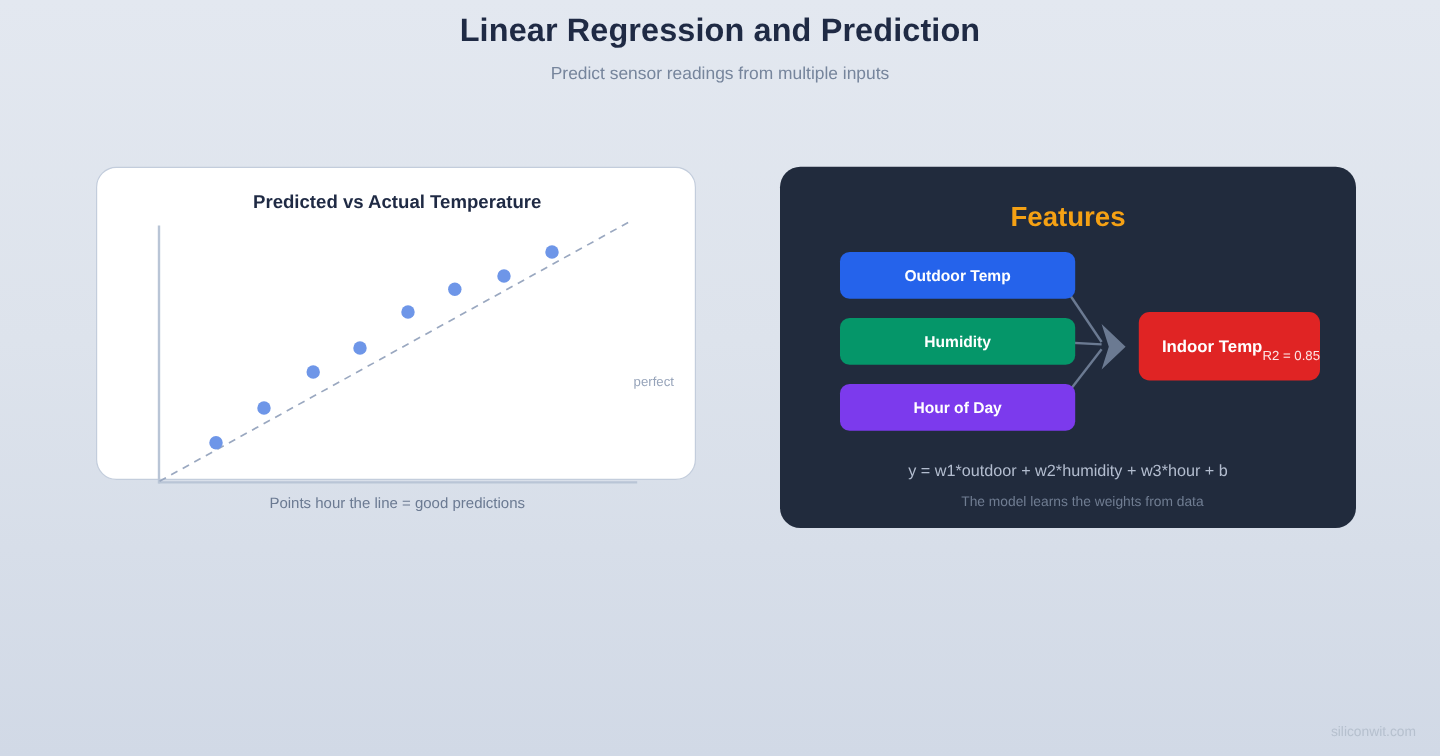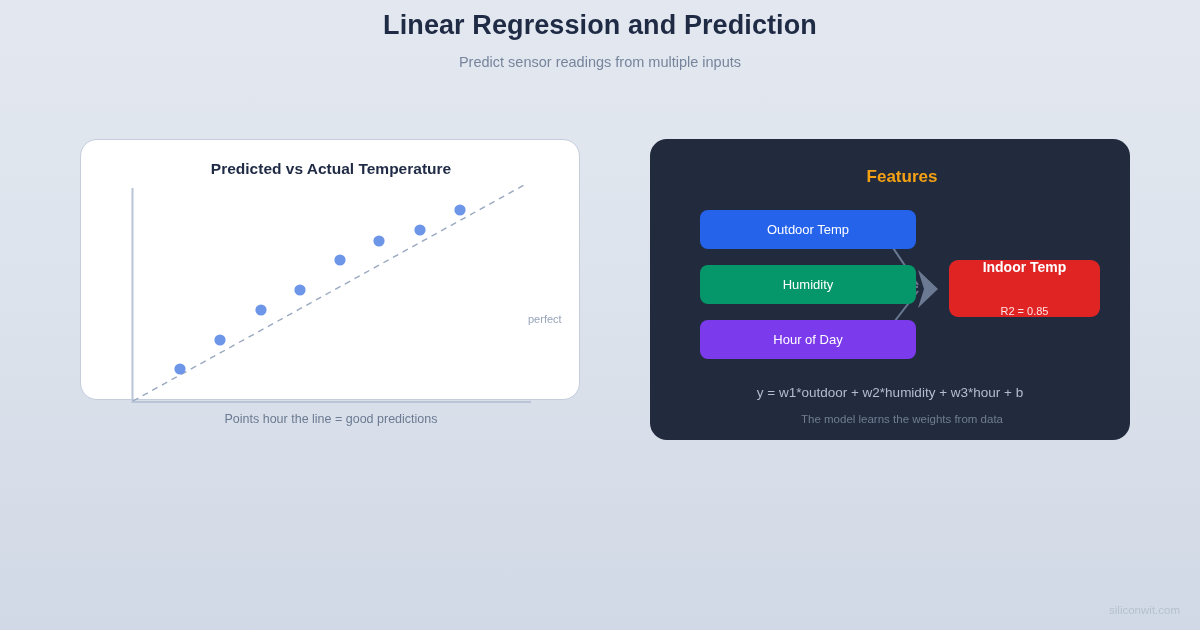--- a/index.html
+++ b/index.html
@@ -92,53 +92,53 @@
     font-size: 11px;
     color: #97a4ba;
   }
 
   
   .features-title {
     position: absolute;
     left: 0; top: 28px;
     width: 480px;
     text-align: center;
-    font-size: 17px;
+    font-size: 23px;
     font-weight: bold;
     color: #f5a114;
-    margin-left: 12px;
   }
   .feature-box {
     position: absolute;
     left: 50px;
-    width: 216px;
+    width: 196px;
     height: 39px;
     border-radius: 8px;
     display: flex;
     align-items: center;
     justify-content: center;
     color: #ffffff;
     font-size: 13px;
+    font-weight: bold;
   }
   .fb-0 { top: 71px;  background: #2563eb; }
   .fb-1 { top: 126px; background: #059669; }
   .fb-2 { top: 181px; background: #7c3aed; }
 
   .target-box {
     position: absolute;
     left: 299px;
     top: 121px;
     width: 151px;
     height: 57px;
     border-radius: 9px;
     background: #e02424;
     display: flex;
-    flex-direction: column;
+    flex-direction: row;
     align-items: center;
-    justify-content: space-between;
+    justify-content: flex-end;
     color: #ffffff;
   }
   .target-name {
     font-size: 14px;
     font-weight: bold;
     line-height: 1.1;
   }
   .target-metric {
     font-size: 11px;
     margin-top: 16px;

